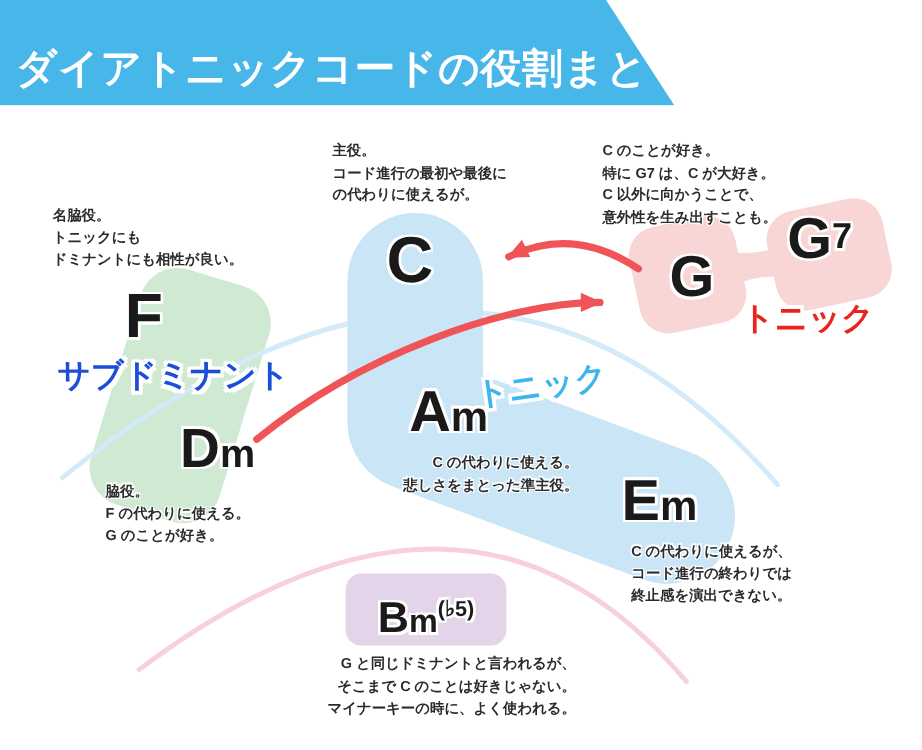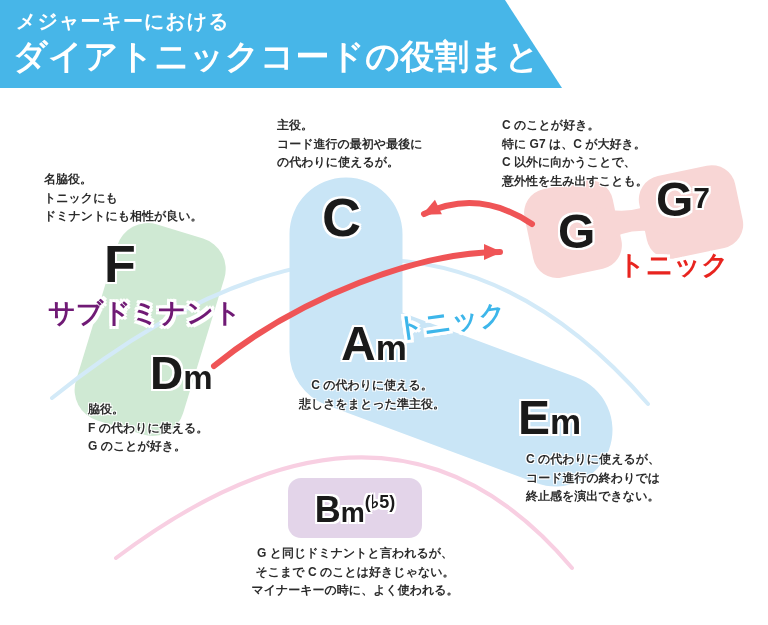--- a/index.html
+++ b/index.html
@@ -31,30 +31,30 @@
     color:#1a1a1a; font-weight:700; line-height:1; white-space:nowrap;
     text-shadow:-2px -2px 0 #fff, 2px -2px 0 #fff, -2px 2px 0 #fff, 2px 2px 0 #fff,
                  0 -2px 0 #fff, 0 2px 0 #fff, -2px 0 0 #fff, 2px 0 0 #fff;
   }
   
   .group-label {
     font-weight:700; font-size:27px; line-height:1; white-space:nowrap;
     text-shadow:-3px -3px 0 #fff, 3px -3px 0 #fff, -3px 3px 0 #fff, 3px 3px 0 #fff,
                  0 -3px 0 #fff, 0 3px 0 #fff, -3px 0 0 #fff, 3px 0 0 #fff;
   }
-  .label-subdominant { color:#701a75; }
+  .label-subdominant { color:#1d4ed8; }
   .label-tonic { color:#3db6ea; transform:rotate(-8deg); }
   .label-dominant { color:#e8241f; }
   
   .note {
     font-size:12px; font-weight:700; color:#2b2b2b; line-height:1.55;
     white-space:pre-line;
     text-shadow:-1px -1px 0 #fff, 1px -1px 0 #fff, -1px 1px 0 #fff, 1px 1px 0 #fff;
   }
-  .note-center { text-align:center; }
+  .note-center { text-align:right; }
 </style>
 </head>
 <body>
 
 <svg class="svg-layer" width="768" height="625" viewBox="0 0 768 625">
   <defs>
     <marker id="ah" markerUnits="userSpaceOnUse" markerWidth="26" markerHeight="26" refX="17" refY="9" orient="auto">
       <path d="M1,1 L19,9 L1,17 Z" fill="#ef5456"></path>
     </marker>
   </defs>
@@ -72,21 +72,20 @@
     <path d="M 596 206 Q 628 218 660 200 L 666 234 Q 630 224 602 244 Z" fill="#f8d6d5"></path>
   </g>
 
   <rect x="288" y="478" width="134" height="60" rx="13" fill="#e3d4e9"></rect>
 
   <path d="M 532 224 Q 478 188 424 214" fill="none" stroke-width="6" stroke-linecap="round" marker-end="url(#ah)" stroke="#ef5456"></path>
   <path d="M 214 366 C 300 296 420 252 500 252" fill="none" stroke-width="6" stroke-linecap="round" marker-end="url(#ah)" stroke="#ef5456"></path>
 </svg>
 
 <div class="header">
-  <div class="header-subtitle">メジャーキーにおける</div>
   <div class="header-title">ダイアトニックコードの役割まとめ</div>
 </div>
 
 <div class="abs chord" style="left:322px; top:190px; font-size:54px;">
   <span>C</span>
 </div>
 
 <div class="abs chord" style="left:300px; top:320px; font-size:48px;margin-left:41px;">
   <span>A</span><span style="font-size:35px;">m</span>
 </div>
@@ -104,21 +103,21 @@
 </div>
 
 <div class="abs chord" style="left:558px; top:208px; font-size:48px;">
   <span>G</span>
 </div>
 
 <div class="abs chord" style="left:656px; top:176px; font-size:48px;">
   <span>G</span><span style="font-size:30px; vertical-align:8px;">7</span>
 </div>
 
-<div class="abs chord" style="left:288px; top:478px; width:134px; height:60px; line-height:48px; text-align:center;">
+<div class="abs chord" style="left:288px; top:478px; width:134px; height:60px; line-height:58px; text-align:center;">
   <span style="font-size:36px;">B</span><span style="font-size:27px;">m</span><span style="font-size:18px; vertical-align:14px;">(♭5)</span>
 </div>
 
 <div class="abs group-label label-subdominant" style="left:48px; top:300px;">サブドミナント</div>
 <div class="abs group-label label-tonic" style="left:396px; top:308px;">トニック</div>
 <div class="abs group-label label-dominant" style="left:618px; top:252px;">トニック</div>
 
 <div class="abs note" style="left:277px; top:116px;">主役。
 コード進行の最初や最後に
 の代わりに使えるが。</div>

